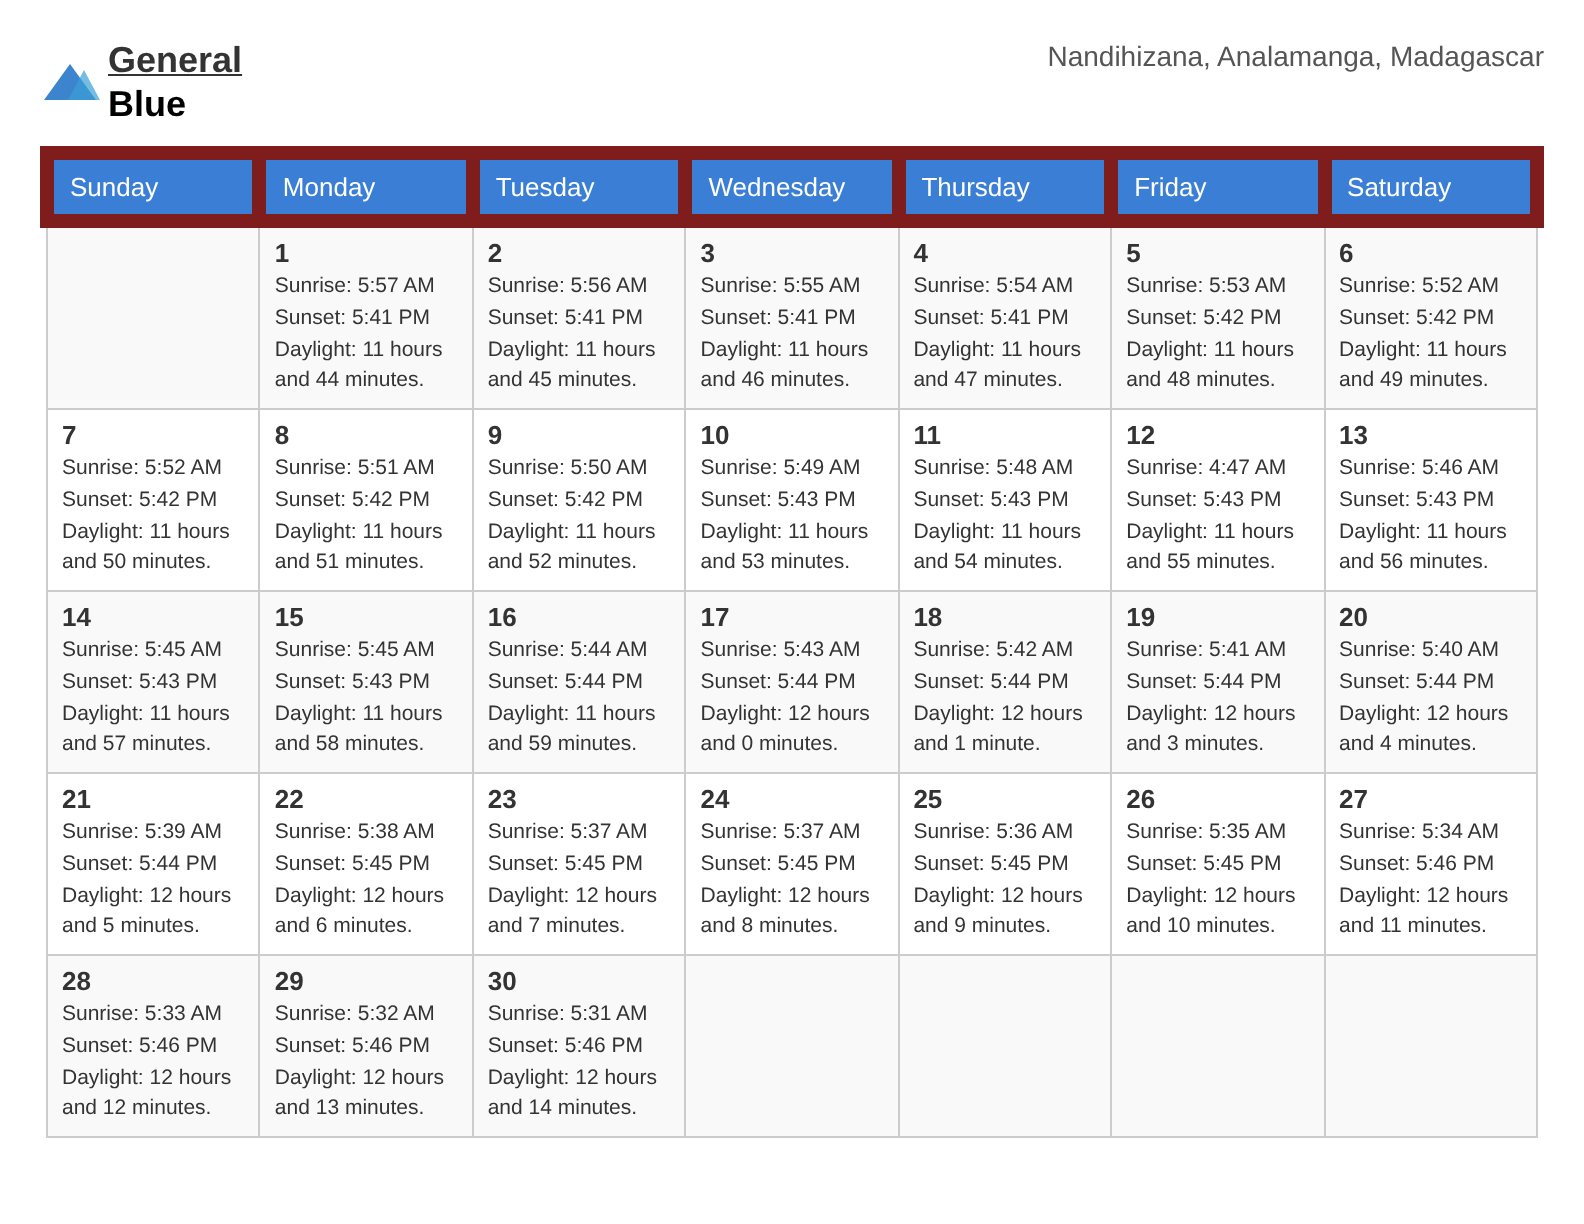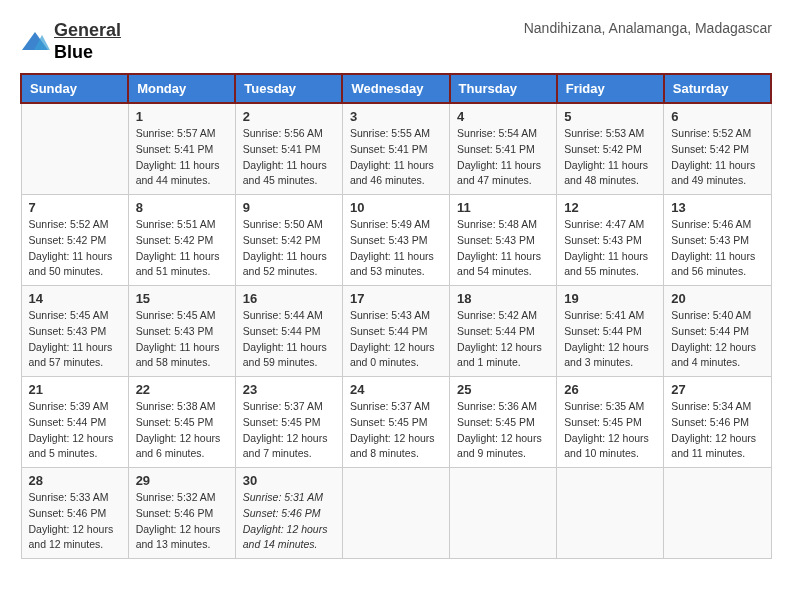--- a/index.html
+++ b/index.html
@@ -48,22 +48,22 @@
       width: 100%;
       border-collapse: collapse;
       font-size: 11px;
     }
     thead tr th {
       background-color: #3a7fd5;
       color: #fff;
       padding: 6px 8px;
       text-align: left;
       font-size: 13px;
-      font-weight: bold;
-      border: 2px solid #7f1d1d;
+      font-weight: normal;
+      border: 7px solid #7f1d1d;
     }
     tbody tr td {
       border: 1px solid #ccc;
       padding: 5px 7px;
       vertical-align: top;
       color: #333;
       min-height: 70px;
     }
     tbody tr:nth-child(odd) td {
       background-color: #f9f9f9;
@@ -323,21 +323,21 @@
         </td>
         <td>
           <span class="day-number">29</span>
           <div class="day-info" style="white-space: pre-line;">Sunrise: 5:32 AM
 Sunset: 5:46 PM
 Daylight: 12 hours
 and 13 minutes.</div>
         </td>
         <td>
           <span class="day-number">30</span>
-          <div class="day-info" style="white-space: pre-line; font-style: italic;">Sunrise: 5:31 AM
+          <div class="day-info" style="white-space: pre-line;">Sunrise: 5:31 AM
 Sunset: 5:46 PM
 Daylight: 12 hours
 and 14 minutes.</div>
         </td>
         <td></td>
         <td></td>
         <td></td>
         <td></td>
       </tr>
     </tbody>

